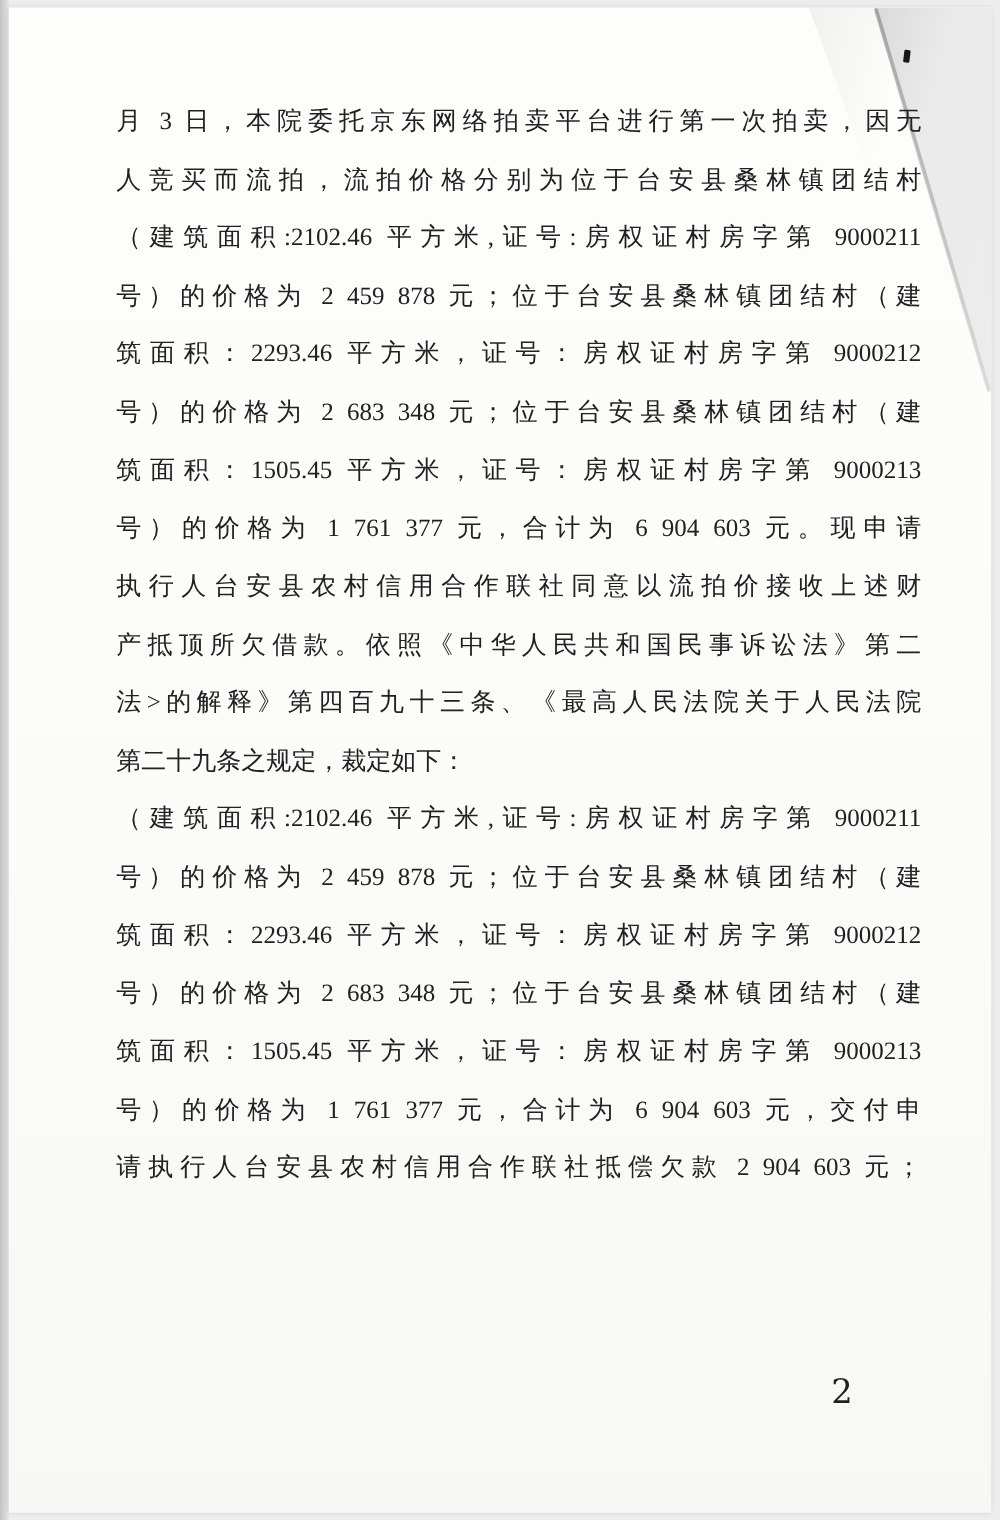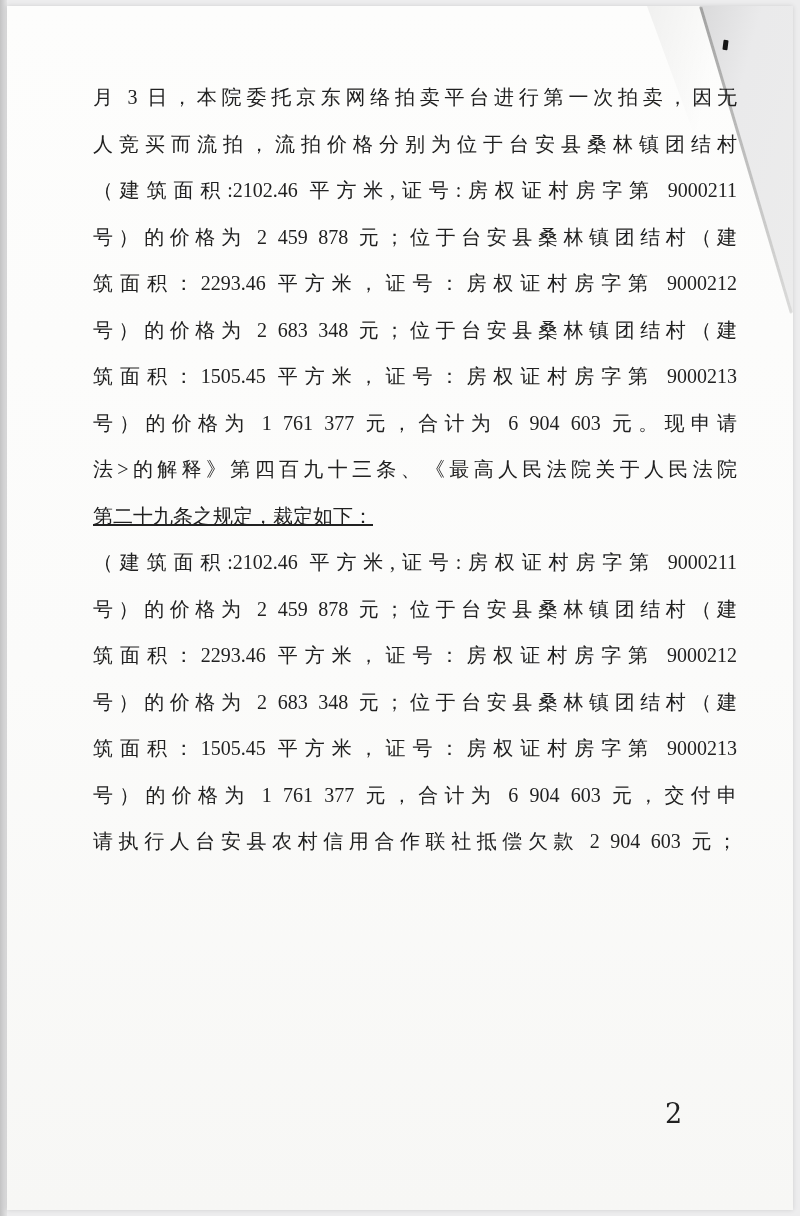--- a/index.html
+++ b/index.html
@@ -41,21 +41,21 @@
   }
   .doc-text{
     position:absolute;left:86px;top:68px;width:644px;
     color:var(--text,#212121);
   }
   .line{
     font-size:20px;line-height:46.5px;height:46.5px;
     text-align:justify;text-align-last:justify;
     white-space:normal;
   }
-  .line.short{text-align-last:left;text-decoration:underline;}
+  .line.short{text-align-last:left;}
   .line.indent{text-indent:2.1em;}
   .page-num{
     position:absolute;left:658px;top:1092px;
     font-size:27px;color:var(--text,#212121);
     font-family:"DejaVu Serif","Liberation Serif",serif;
   }
 </style>
 </head>
 <body>
 
@@ -70,20 +70,22 @@
 
     <div class="doc-text">
       <div class="line">月 3 日，本院委托京东网络拍卖平台进行第一次拍卖，因无</div>
       <div class="line">人竞买而流拍，流拍价格分别为位于台安县桑林镇团结村</div>
       <div class="line">（建筑面积:2102.46 平方米,证号:房权证村房字第 9000211</div>
       <div class="line">号）的价格为 2 459 878 元；位于台安县桑林镇团结村（建</div>
       <div class="line">筑面积：2293.46 平方米，证号：房权证村房字第 9000212</div>
       <div class="line">号）的价格为 2 683 348 元；位于台安县桑林镇团结村（建</div>
       <div class="line">筑面积：1505.45 平方米，证号：房权证村房字第 9000213</div>
       <div class="line">号）的价格为 1 761 377 元，合计为 6 904 603 元。现申请</div>
+      <div class="line">执行人台安县农村信用合作联社同意以流拍价接收上述财</div>
+      <div class="line">产抵顶所欠借款。依照《中华人民共和国民事诉讼法》第二</div>
       <div class="line">法&gt;的解释》第四百九十三条、《最高人民法院关于人民法院</div>
       <div class="line short">第二十九条之规定，裁定如下：</div>
       <div class="line">（建筑面积:2102.46 平方米,证号:房权证村房字第 9000211</div>
       <div class="line">号）的价格为 2 459 878 元；位于台安县桑林镇团结村（建</div>
       <div class="line">筑面积：2293.46 平方米，证号：房权证村房字第 9000212</div>
       <div class="line">号）的价格为 2 683 348 元；位于台安县桑林镇团结村（建</div>
       <div class="line">筑面积：1505.45 平方米，证号：房权证村房字第 9000213</div>
       <div class="line">号）的价格为 1 761 377 元，合计为 6 904 603 元，交付申</div>
       <div class="line">请执行人台安县农村信用合作联社抵偿欠款 2 904 603 元；</div>
     </div>

